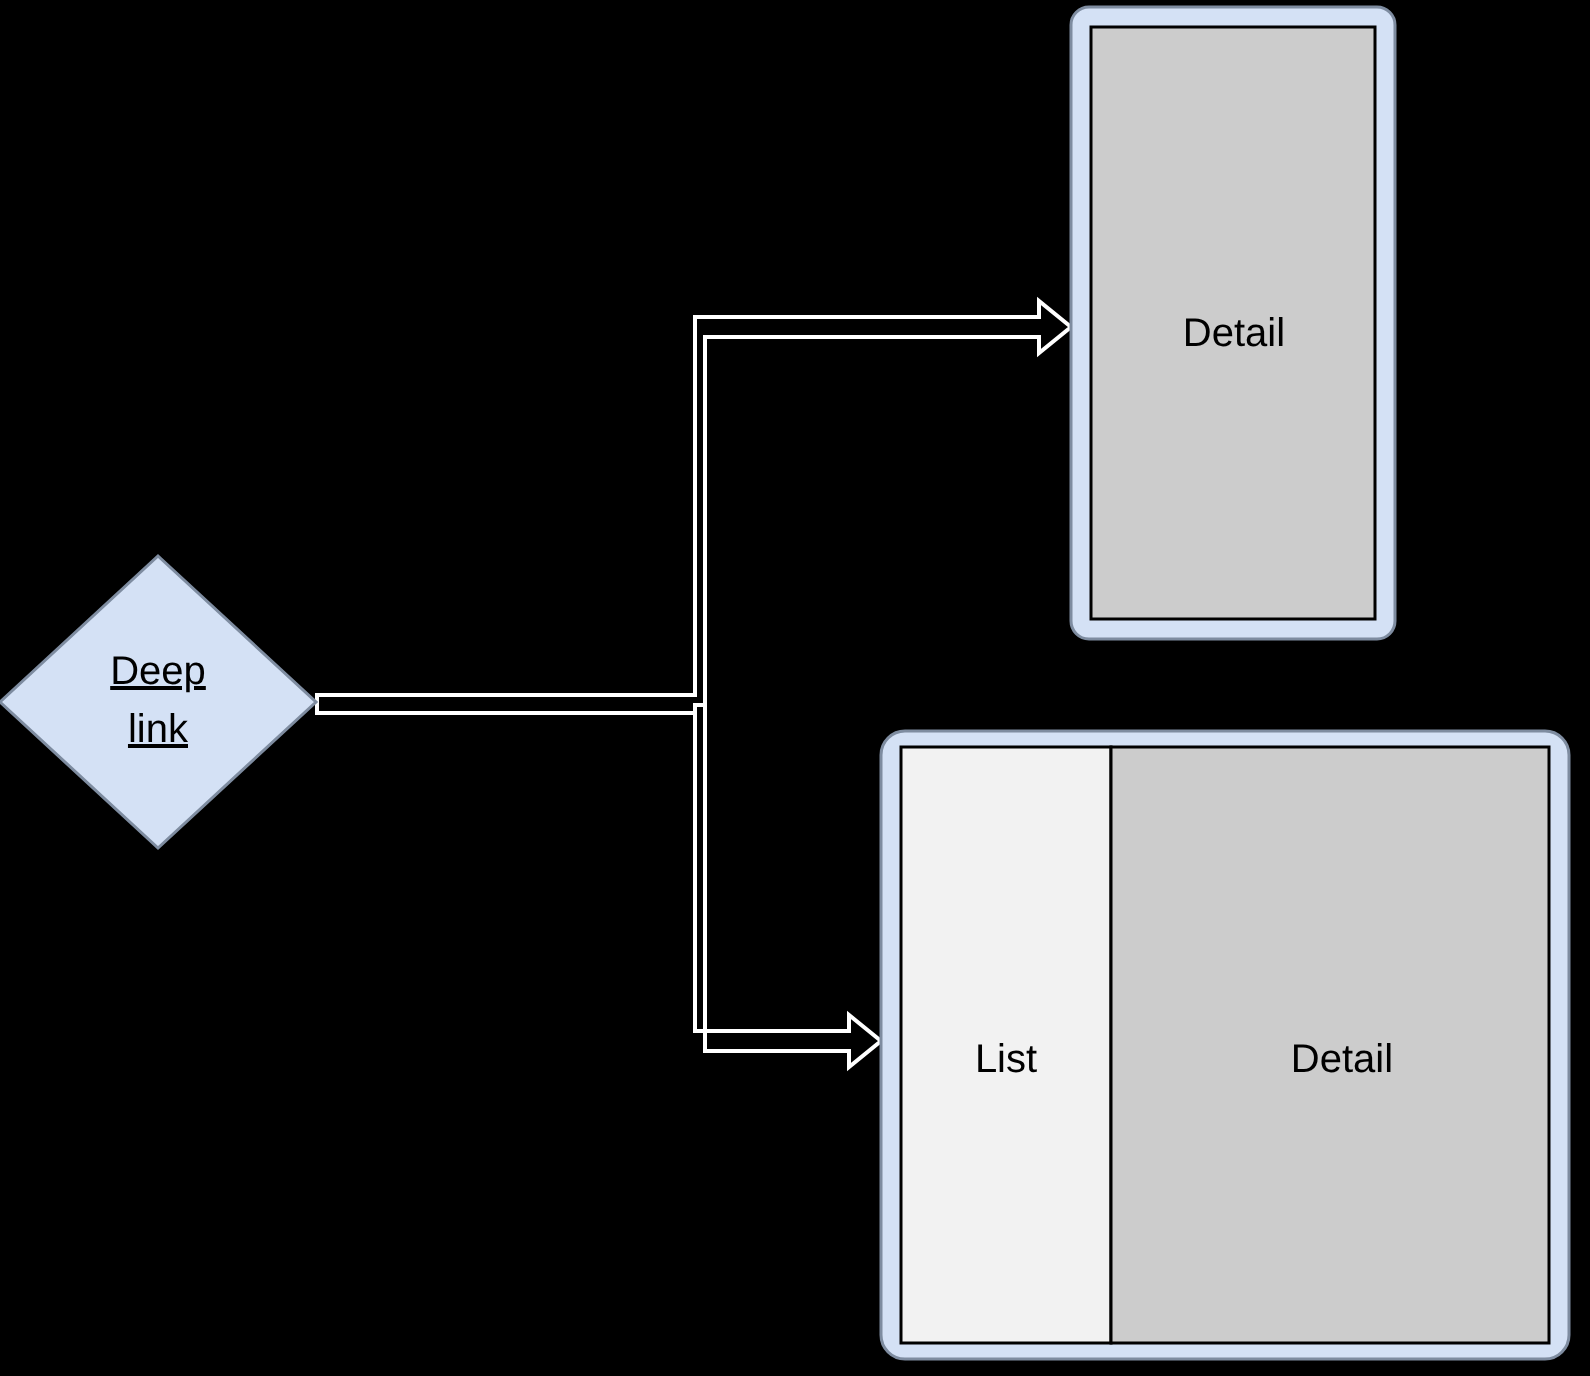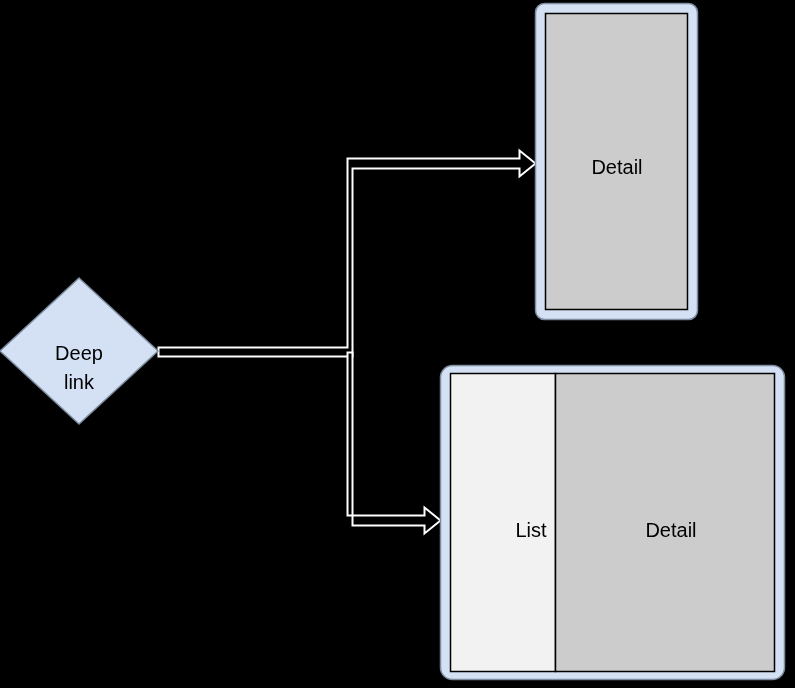--- a/index.html
+++ b/index.html
@@ -29,33 +29,33 @@
     color: #000000;
     font-size: 20px;
     line-height: 29px;
     text-align: center;
     white-space: pre-line;
     pointer-events: none;
     font-family: "Liberation Sans", sans-serif;
   }
   #deep-link-label {
     left: 9px;
-    top: 339px;
+    top: 322px;
     width: 140px;
+    text-decoration: underline;
   }
   #top-detail-label {
     left: 547px;
     top: 153px;
     width: 140px;
   }
   #list-label {
     left: 452px;
     top: 516px;
     width: 102px;
-    padding-left: 28px;
   }
   #bottom-detail-label {
     left: 557px;
     top: 516px;
     width: 228px;
   }
 </style>
 </head>
 <body>
 

